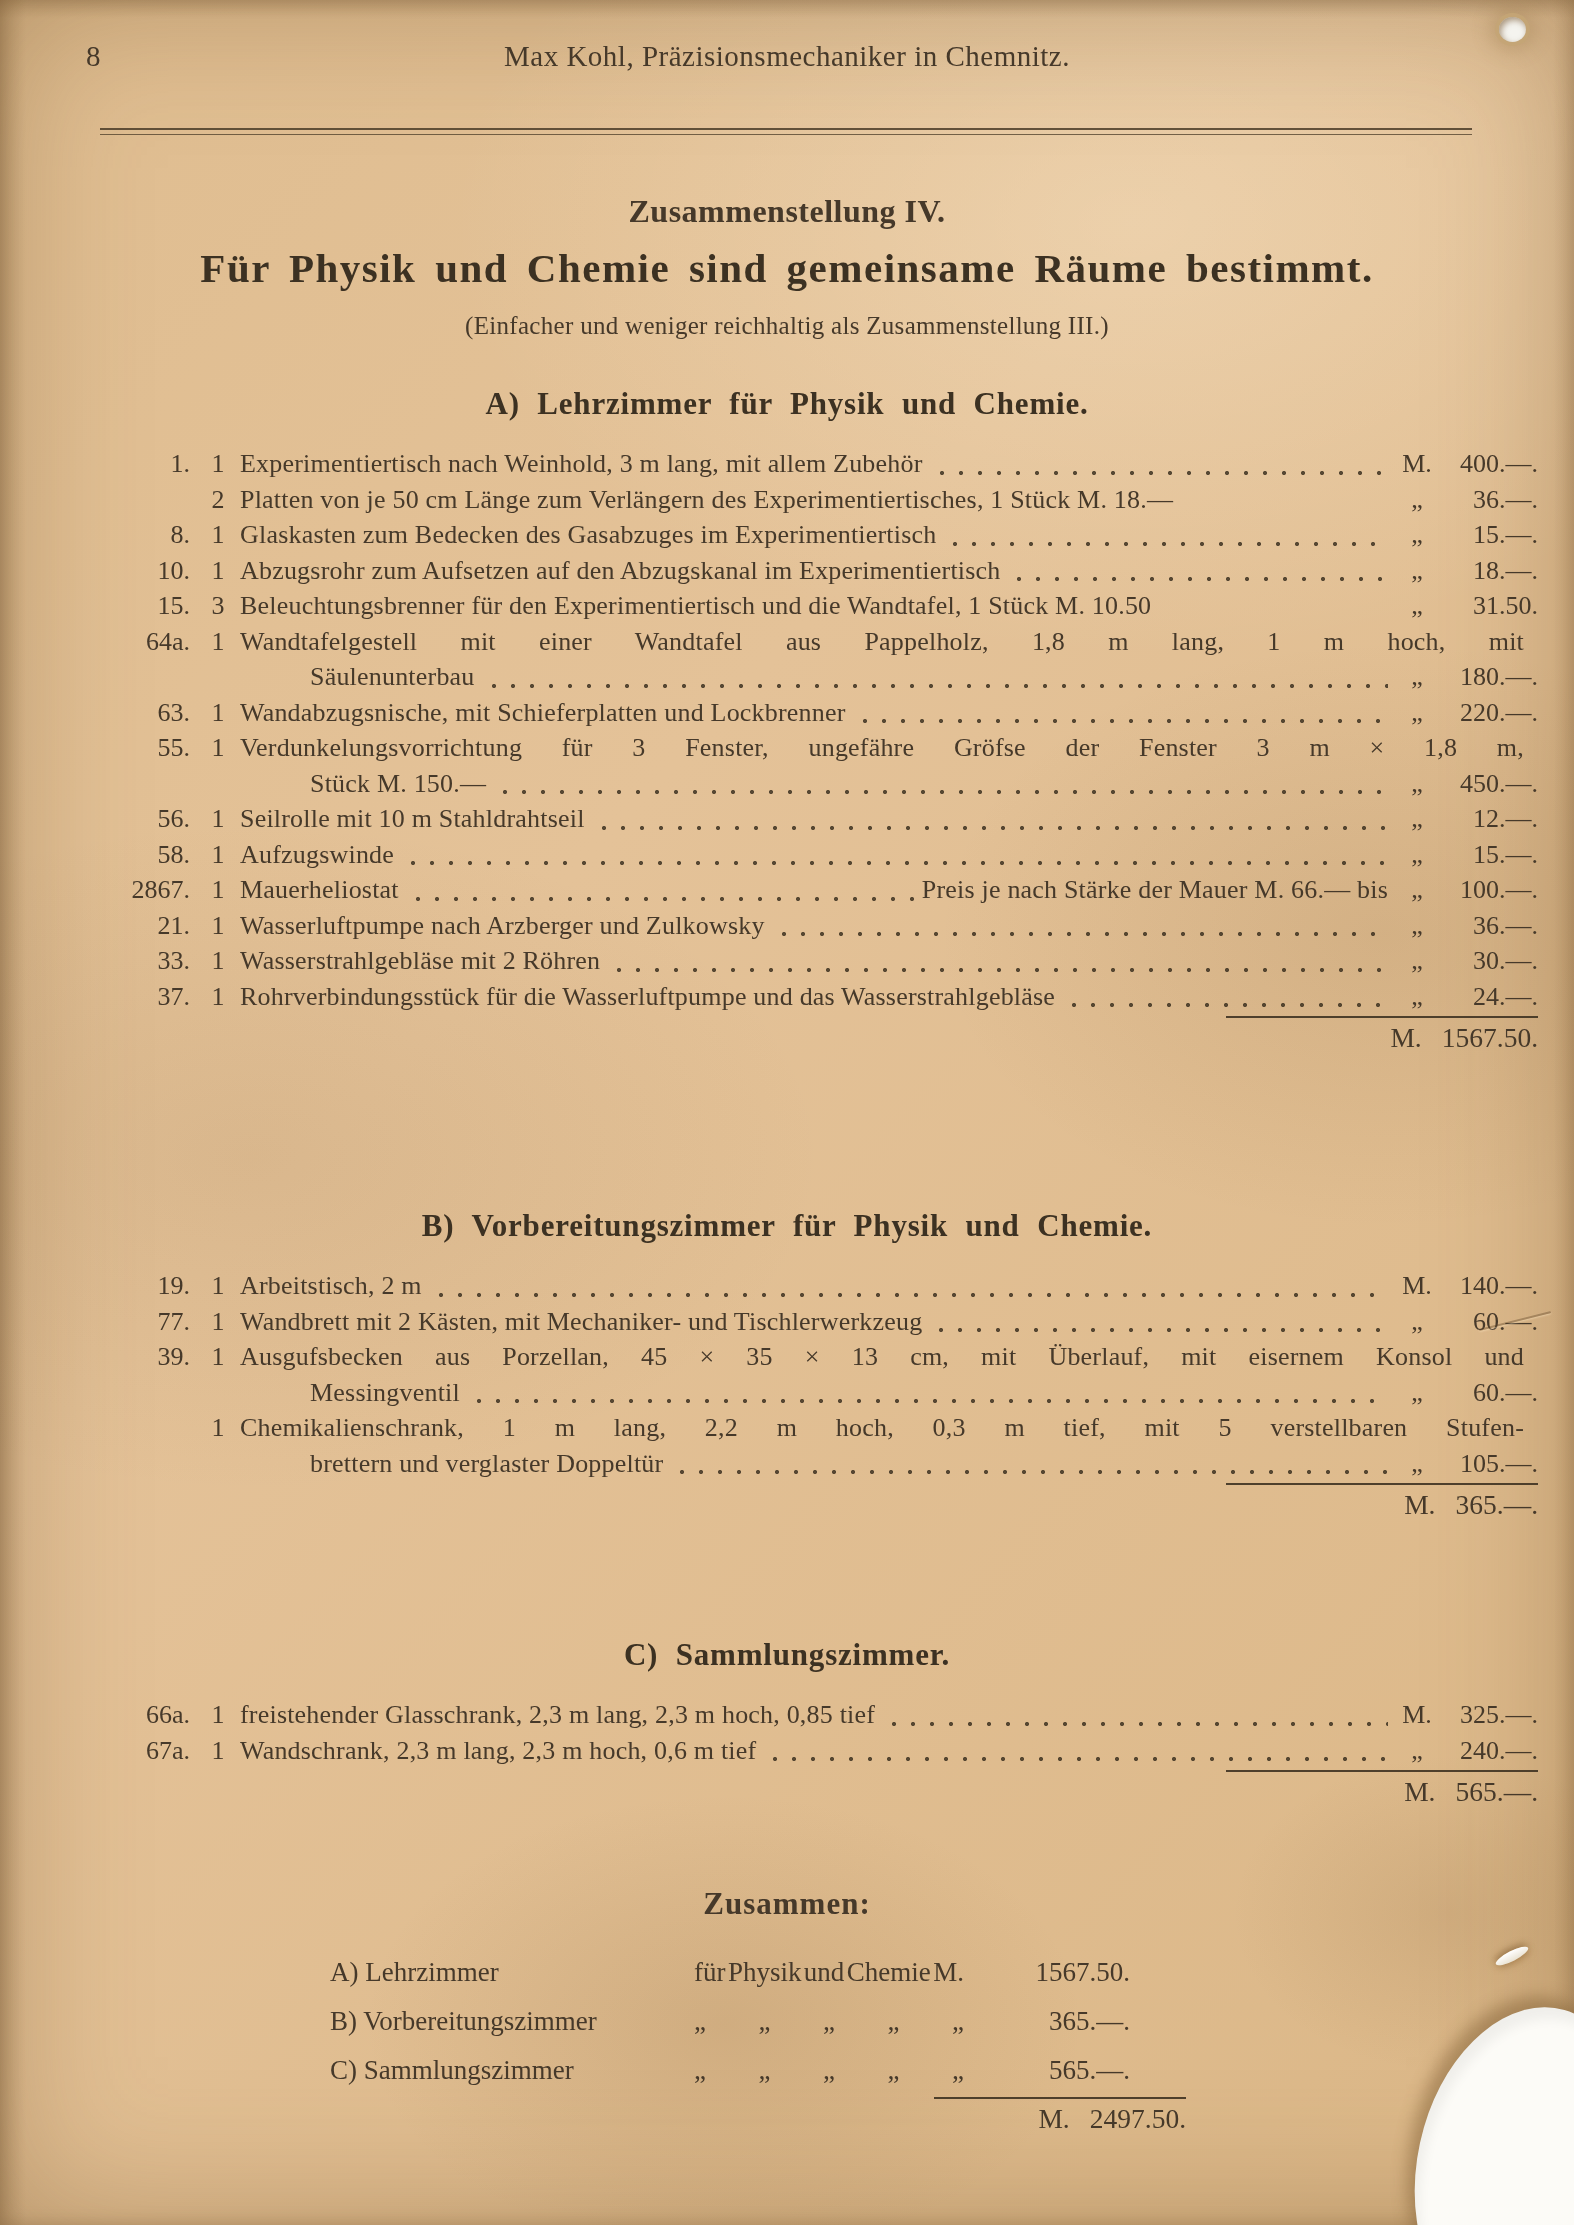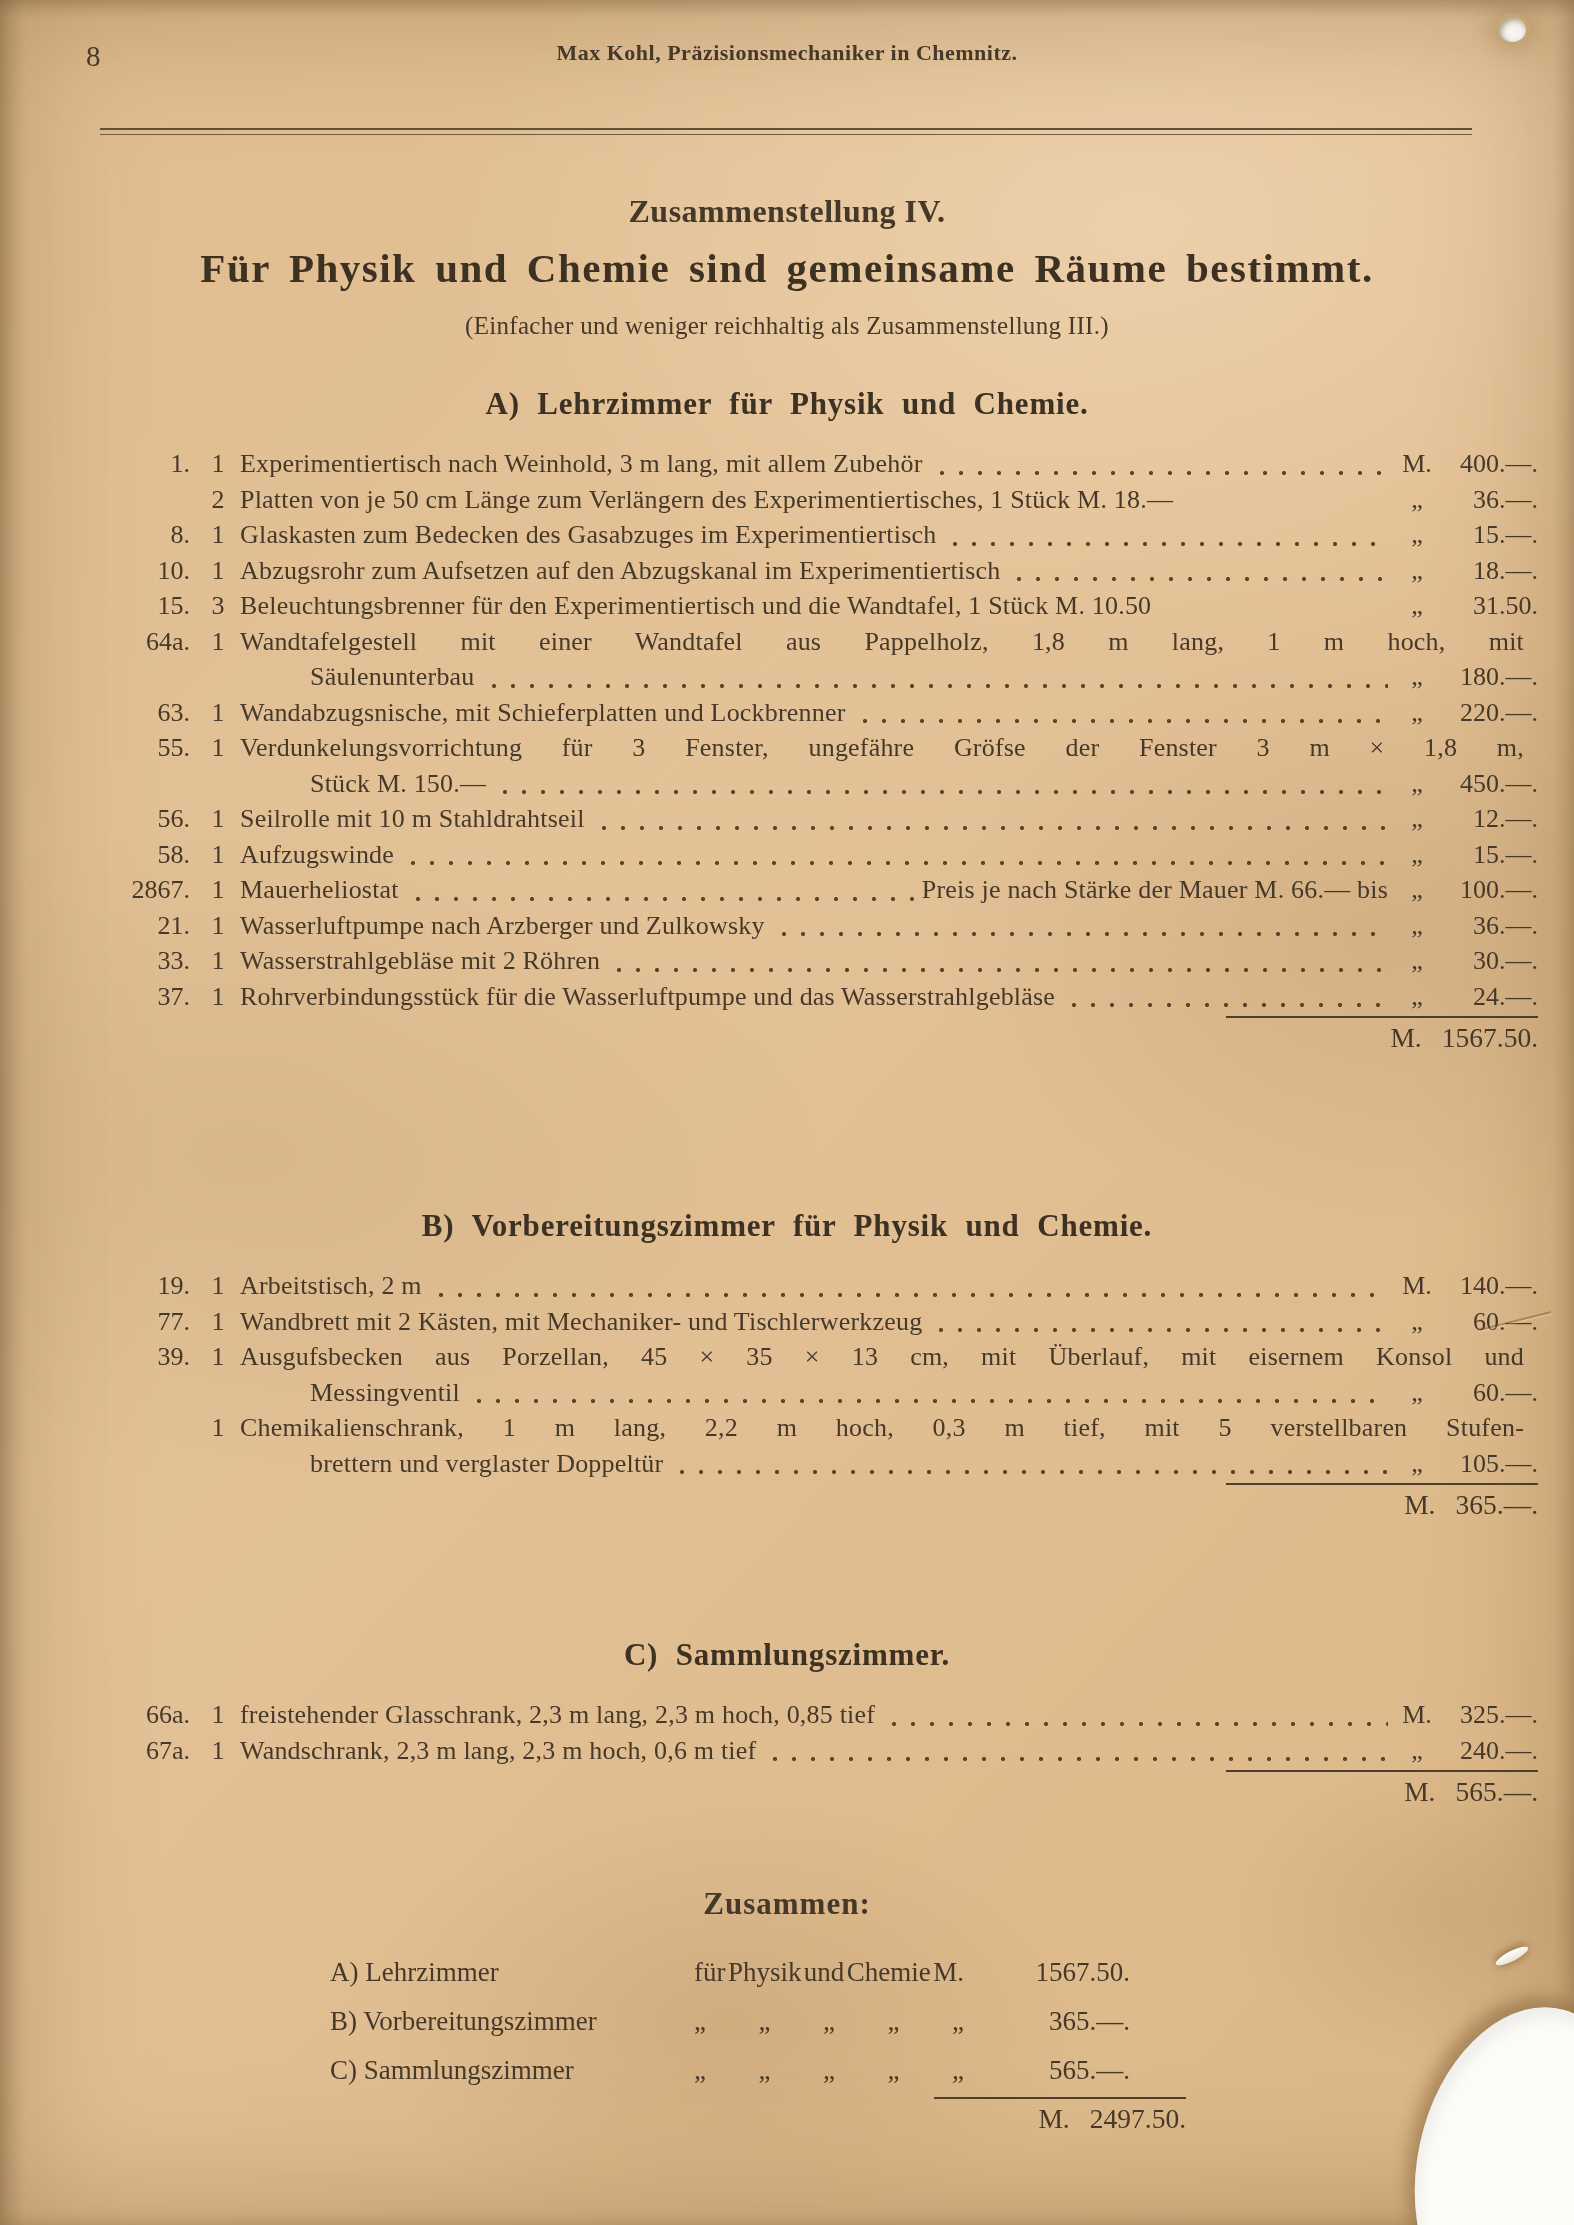--- a/index.html
+++ b/index.html
@@ -23,21 +23,21 @@
     content:""; position:absolute; inset:0; pointer-events:none;
     background:
       linear-gradient(90deg, rgba(95,65,30,0.22), transparent 26px),
       linear-gradient(180deg, rgba(95,65,30,0.16), transparent 18px),
       linear-gradient(270deg, rgba(95,65,30,0.10), transparent 22px);
   }
 
   
   .hdr { position:relative; padding-top:40px; height:62px; }
   .pageno { position:absolute; left:86px; top:40px; font-size:29px; }
-  .running-title { text-align:center; font-size:22px; font-weight:bold; letter-spacing:0.5px; }
+  .running-title { text-align:center; font-size:29px; font-weight:normal; letter-spacing:0.5px; }
   .hdr-rule { margin:26px 100px 0 100px; width:1372px; height:4px;
               border-top:2.4px solid rgba(75,60,40,0.85);
               border-bottom:1.2px solid rgba(75,60,40,0.75); }
 
   
   .title-block { margin-top:58px; text-align:center; }
   .kicker { font-size:32px; font-weight:bold; letter-spacing:0.5px; }
   .main-title { margin-top:14px; font-size:41px; font-weight:bold; letter-spacing:1.5px; word-spacing:7px; color:#3c3122; }
   .sub-title { margin-top:20px; font-size:25px; letter-spacing:0.3px; }
 

